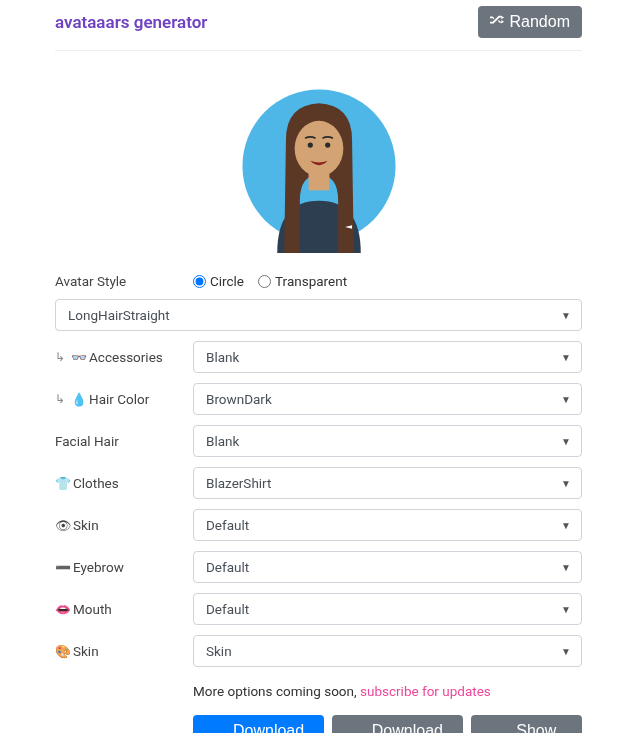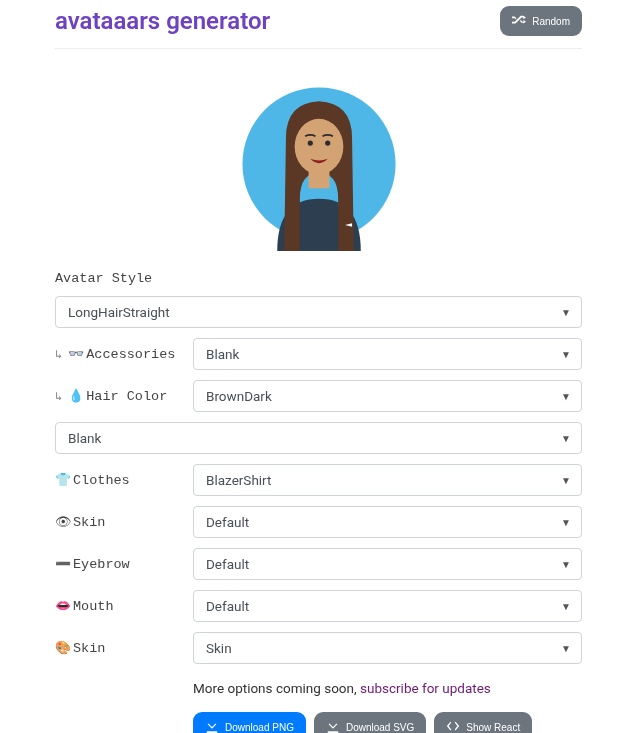--- a/index.html
+++ b/index.html
@@ -13,33 +13,33 @@
   }
   .header {
     display: flex;
     justify-content: space-between;
     align-items: center;
     padding: 6px 0 12px 0;
     border-bottom: 1px solid #eee;
   }
   .title {
     color: #6f42c1;
-    font-size: 24px;
+    font-size: 17px;
     font-weight: 600;
   }
   .btn {
     display: inline-flex;
     align-items: center;
     gap: 6px;
     padding: 7px 12px;
-    border-radius: 9px;
+    border-radius: 4px;
     border: none;
     cursor: pointer;
     color: #fff;
-    font-size: 10px;
+    font-size: 16px;
   }
   .btn-secondary { background: #6c757d; }
   .btn-primary { background: #007bff; }
   .btn svg { width: 14px; height: 14px; fill: currentColor; }
   .avatar-wrap {
     display: flex;
     justify-content: center;
     padding: 28px 0 20px 0;
   }
   .avatar-svg { width: 174px; height: 174px; }
@@ -48,21 +48,20 @@
     align-items: center;
     margin-bottom: 10px;
   }
   .form-row .label {
     width: 138px;
     color: #444;
     font-size: 13.5px;
     display: flex;
     align-items: center;
     gap: 4px;
-    font-family: Liberation Mono, monospace;
   }
   .form-row .control { flex: 1; }
   .radios { display: flex; gap: 14px; align-items: center; font-size: 13.5px; }
   .radios label { display: flex; align-items: center; gap: 4px; cursor: pointer; }
   .select {
     position: relative;
     width: 100%;
     border: 1px solid #ced4da;
     border-radius: 4px;
     background: #fff;
@@ -77,21 +76,21 @@
   .select .caret {
     position: absolute;
     right: 10px;
     top: 50%;
     transform: translateY(-50%);
     color: #555;
     font-size: 10px;
   }
   .ico { font-size: 13px; line-height: 1; width: 14px; display: inline-block; text-align: center; }
   .footer-text { font-size: 13.5px; margin: 6px 0 12px 0; color: #333; }
-  .footer-text a { color: #701a75; text-decoration: none; }
+  .footer-text a { color: #ec4899; text-decoration: none; }
   .actions { display: flex; gap: 8px; }
   .indent { color: #888; font-size: 12px; margin-right: 2px; }
 </style>
 </head>
 <body>
 
 <div class="header">
   <div class="title">avataaars generator</div>
   <button class="btn btn-secondary">
     <span>
@@ -117,20 +116,30 @@
     <path d="M90 94 Q100 104 110 94 Q100 98 90 94 Z" fill="#8b2020"></path>
     <path d="M72 60 Q72 32 100 30 Q128 32 128 60 Q120 44 100 44 Q80 44 72 60 Z" fill="#5a3825"></path>
     <rect x="88" y="108" width="24" height="20" fill="#d4a373"></rect>
     <path d="M60 200 Q60 138 100 138 Q140 138 140 200 Z" fill="none"></path>
     <path d="M130 170 L138 168 L138 172 Z" fill="#fff"></path>
   </svg>
 </div>
 
 <div class="form-row">
   <div class="label">Avatar Style</div>
+  <div class="control radios">
+    <label>
+      <input type="radio" name="avstyle" checked="" style="">
+      <span>Circle</span>
+    </label>
+    <label>
+      <input type="radio" name="avstyle" style="">
+      <span>Transparent</span>
+    </label>
+  </div>
 </div>
 
 <div class="form-row">
   <div class="control">
     <div class="select">
       <span>LongHairStraight</span>
       <span class="caret">▼</span>
     </div>
   </div>
 </div>
@@ -157,20 +166,21 @@
   </div>
   <div class="control">
     <div class="select">
       <span>BrownDark</span>
       <span class="caret">▼</span>
     </div>
   </div>
 </div>
 
 <div class="form-row">
+  <div class="label">Facial Hair</div>
   <div class="control">
     <div class="select">
       <span>Blank</span>
       <span class="caret">▼</span>
     </div>
   </div>
 </div>
 
 <div class="form-row">
   <div class="label">

